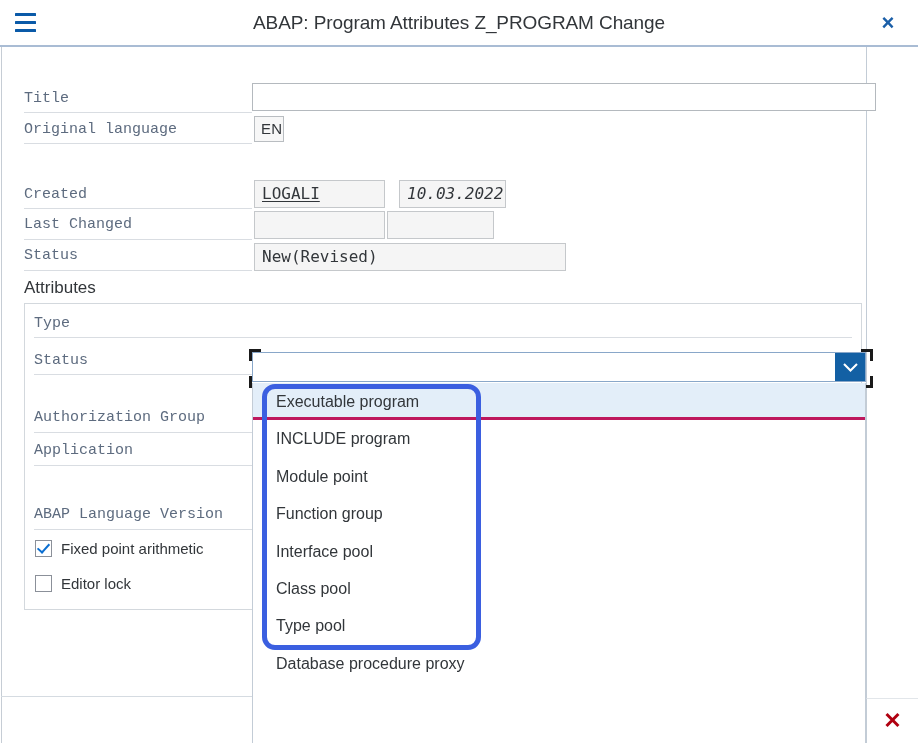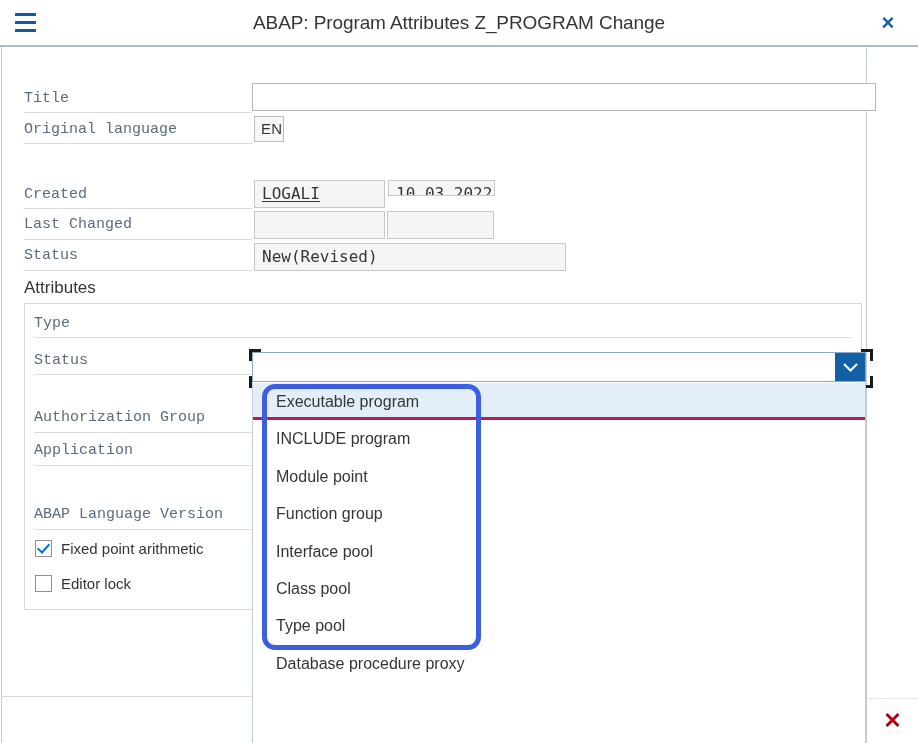--- a/index.html
+++ b/index.html
@@ -294,21 +294,21 @@
   <div class="fline" style="left:24px; top:65px; width:228px;"></div>
   <input class="tinput" style="left: 252px; top: 36px; width: 624px; height: 28px; font-size: 15px; padding-left: 6px;" value="">
 
   <div class="flabel" style="left:24px; top:74px;">Original language</div>
   <div class="fline" style="left:24px; top:96px; width:228px;"></div>
   <div class="lang-box" style="left:254px; top:69px; width:30px; height:26px;">EN</div>
 
   <div class="flabel" style="left:24px; top:139px;">Created</div>
   <div class="fline" style="left:24px; top:161px; width:228px;"></div>
   <div class="readonly-box link-val" style="left:254px; top:133px; width:131px; height:28px;"><span class="ulink">LOGALI</span></div>
-  <div class="readonly-box" style="left:388px; top:133px; width:107px; height:16px;">10.03.2022</div>
+  <div class="readonly-box" style="left:399px; top:133px; width:107px; height:28px;font-style:italic;">10.03.2022</div>
 
   <div class="flabel" style="left:24px; top:169px;">Last Changed</div>
   <div class="fline" style="left:24px; top:192px; width:228px;"></div>
   <div class="readonly-box" style="left:254px; top:164px; width:131px; height:28px;"></div>
   <div class="readonly-box" style="left:387px; top:164px; width:107px; height:28px;"></div>
 
   <div class="flabel" style="left:24px; top:200px;">Status</div>
   <div class="fline" style="left:24px; top:223px; width:228px;"></div>
   <div class="readonly-box" style="left:254px; top:196px; width:312px; height:28px;">New(Revised)</div>
 

